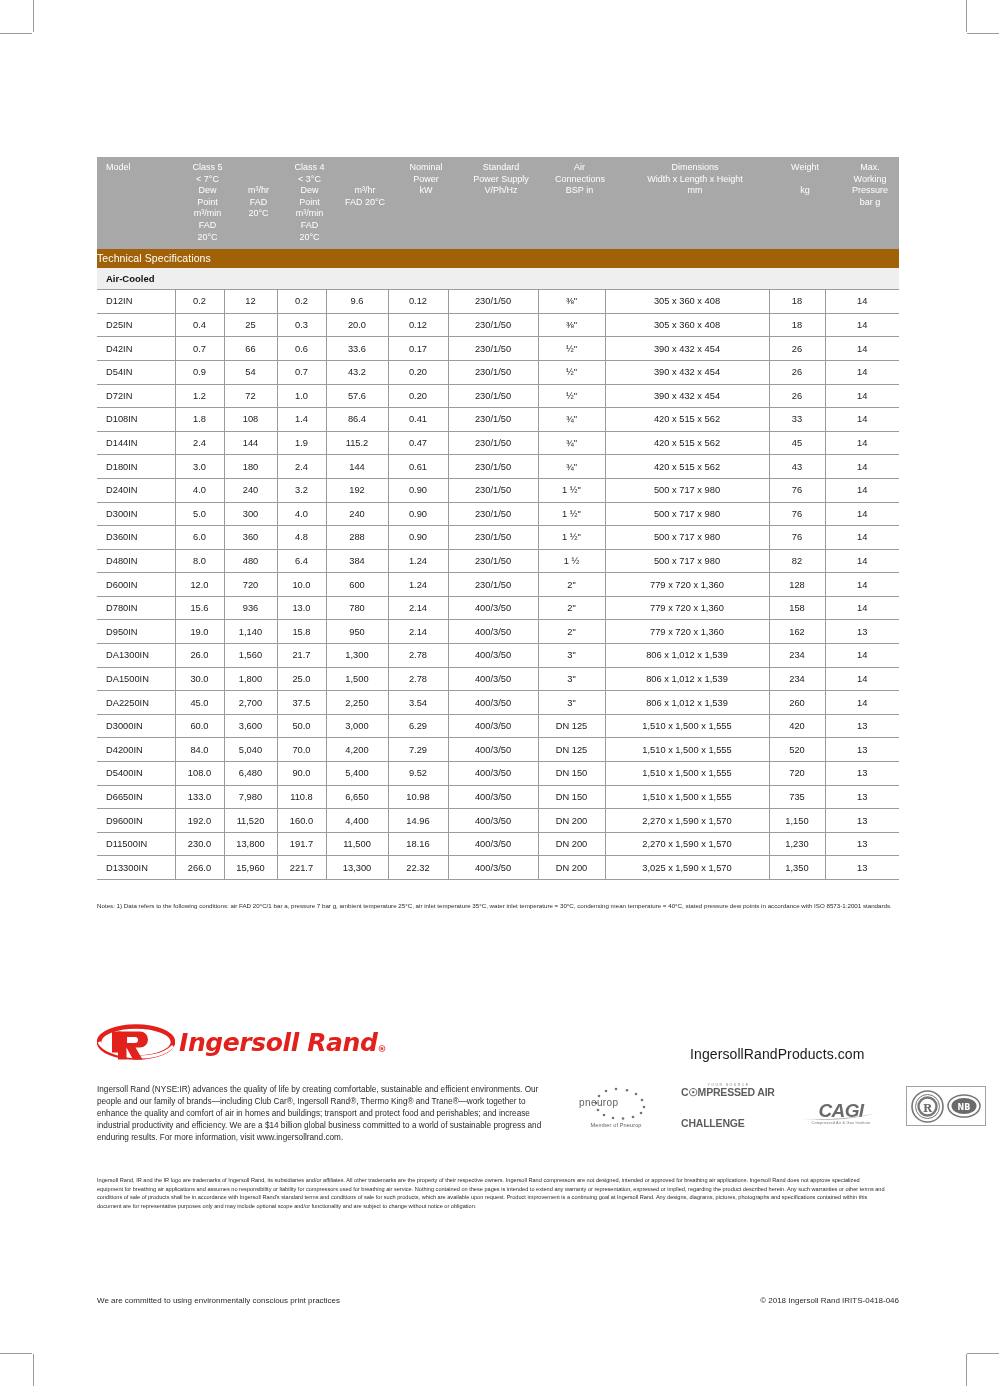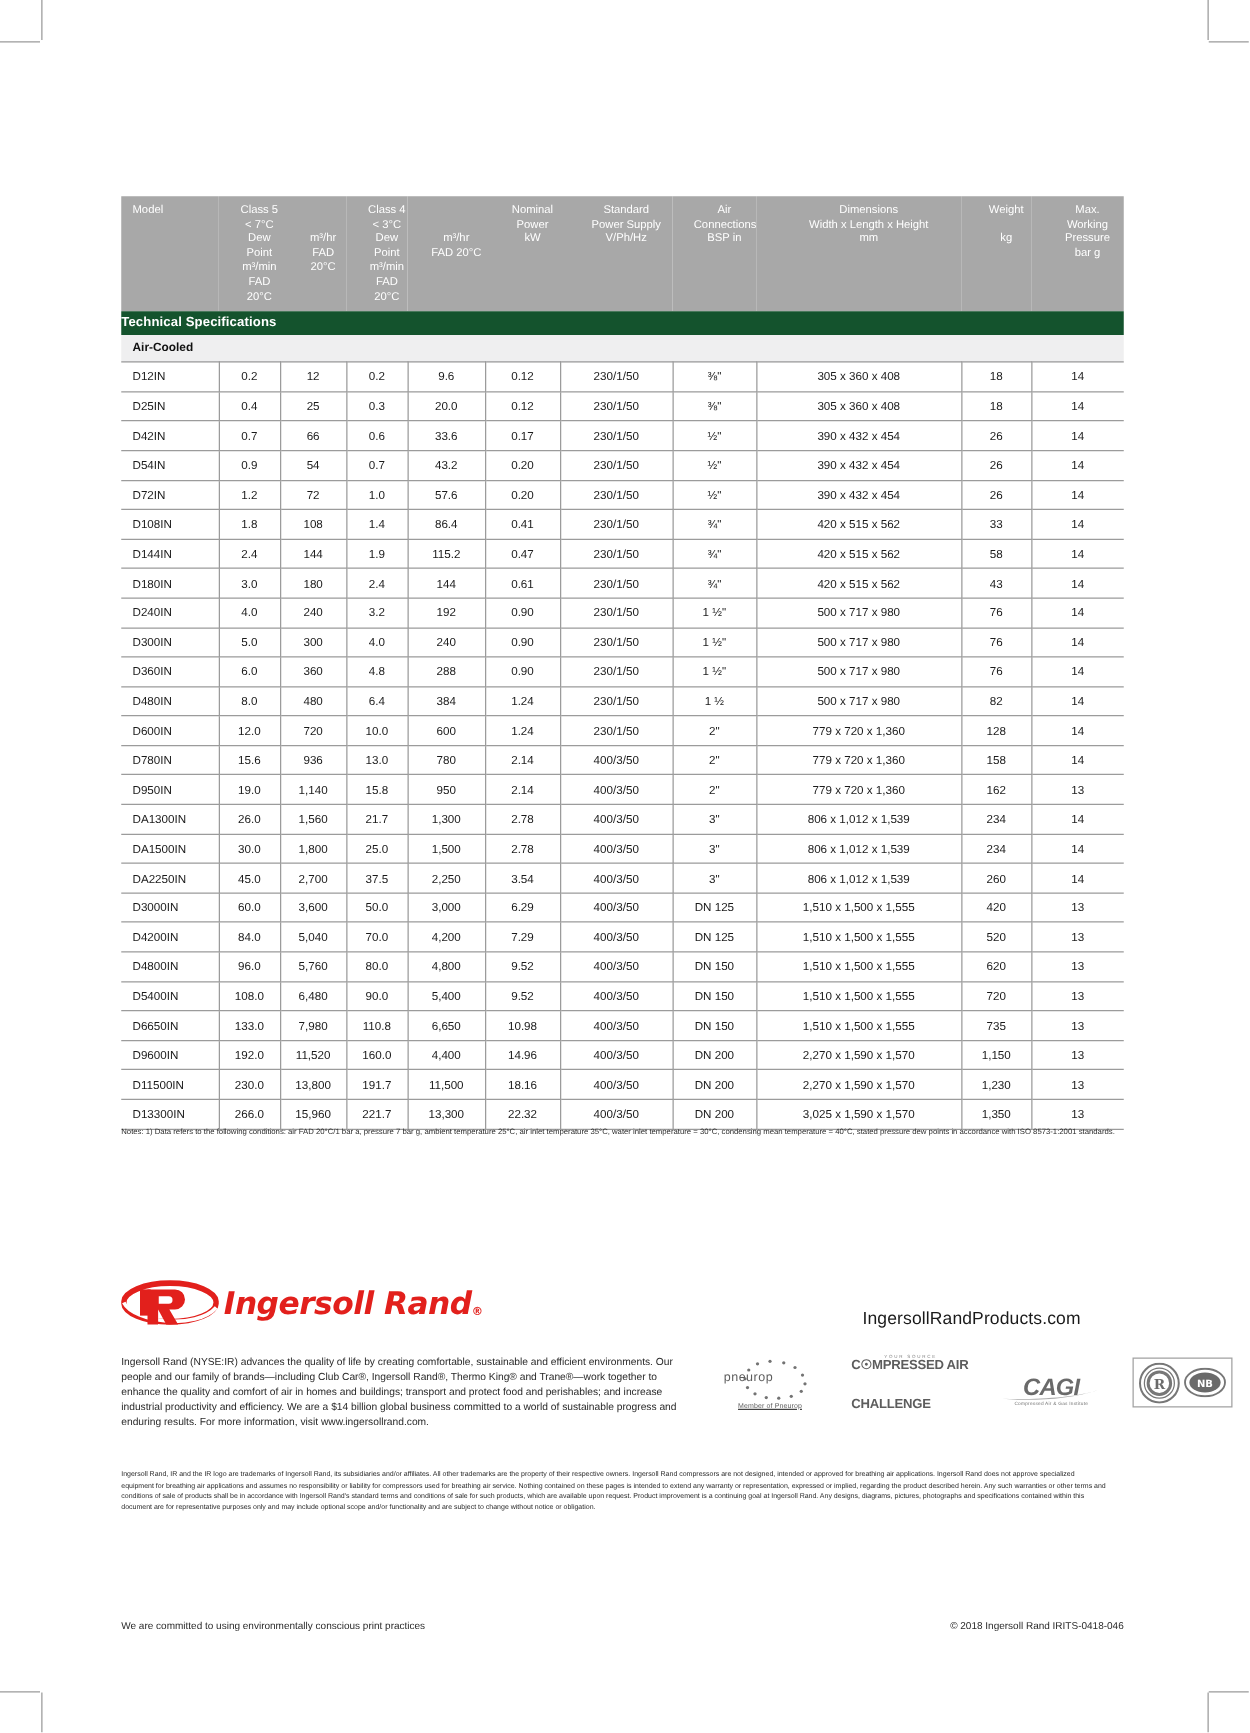--- a/index.html
+++ b/index.html
@@ -15,22 +15,22 @@
   .crop { position: absolute; background: #9a9a9a; }
   .crop.v { width: 1px; height: 32px; }
   .crop.h { height: 1px; width: 32px; }
 
   
   .spec-wrap { position: absolute; left: 97px; top: 157px; width: 802px; }
   table.spec { border-collapse: collapse; width: 802px; table-layout: fixed; }
   table.spec td, table.spec th { padding: 0; }
 
   .title-bar {
-    background: #14532d; color: #ffffff;
-    font-size: 10.5px; font-weight: bold;
+    background: #a16207; color: #ffffff;
+    font-size: 10.5px; font-weight: normal;
     padding: 4px 0 4px 9px; letter-spacing: .1px;
     height: 19px; line-height: 11px;
   }
 
   thead.hdr td {
     background: #a8a8a8; color: #ffffff;
     font-size: 9px; text-align: center;
     vertical-align: top; line-height: 11.6px;
     padding: 5px 1px 6px 17px;
   }
@@ -86,21 +86,21 @@
 
   .disclaimer {
     position: absolute; left: 97px; top: 1176px; width: 790px;
     font-size: 5.6px; line-height: 8.6px; color: #2a2a2a; text-align: left;
   }
 
   
   .certs { position: absolute; left: 573px; top: 1083px; display: flex; align-items: center; gap: 22px; }
   .cert { filter: grayscale(1); opacity: .82; }
 
-  .pneurop { width: 86px; text-align: center; position: relative; text-decoration: underline; }
+  .pneurop { width: 86px; text-align: center; position: relative; }
   .pn-box { position: relative; height: 36px; }
   .pn-word {
     position: absolute; left: 6px; top: 12px;
     font-size: 10px; color: #3a3a3a; letter-spacing: .4px;
   }
   .pn-sub { font-size: 5.6px; color: #3a3a3a; margin-top: 1px; letter-spacing: .1px; }
 
   .cac { width: 95px; }
   .cac-arc { font-size: 3.6px; color: #666; letter-spacing: 1.4px; text-align: center; }
   .cac-l1 { font-size: 10.5px; font-weight: bold; color: #3a3a3a; letter-spacing: -.2px; line-height: 11px; }
@@ -304,21 +304,21 @@
         <tr>
           <td class="model">D144IN</td>
           <td>2.4</td>
           <td>144</td>
           <td>1.9</td>
           <td>115.2</td>
           <td>0.47</td>
           <td>230/1/50</td>
           <td>¾"</td>
           <td>420 x 515 x 562</td>
-          <td>58</td>
+          <td>45</td>
           <td class="last">14</td>
         </tr>
         <tr>
           <td class="model">D180IN</td>
           <td>3.0</td>
           <td>180</td>
           <td>2.4</td>
           <td>144</td>
           <td>0.61</td>
           <td>230/1/50</td>
@@ -474,33 +474,20 @@
           <td class="model">D4200IN</td>
           <td>84.0</td>
           <td>5,040</td>
           <td>70.0</td>
           <td>4,200</td>
           <td>7.29</td>
           <td>400/3/50</td>
           <td>DN 125</td>
           <td>1,510 x 1,500 x 1,555</td>
           <td>520</td>
-          <td class="last">13</td>
-        </tr>
-        <tr>
-          <td class="model">D4800IN</td>
-          <td>96.0</td>
-          <td>5,760</td>
-          <td>80.0</td>
-          <td>4,800</td>
-          <td>9.52</td>
-          <td>400/3/50</td>
-          <td>DN 150</td>
-          <td>1,510 x 1,500 x 1,555</td>
-          <td>620</td>
           <td class="last">13</td>
         </tr>
         <tr>
           <td class="model">D5400IN</td>
           <td>108.0</td>
           <td>6,480</td>
           <td>90.0</td>
           <td>5,400</td>
           <td>9.52</td>
           <td>400/3/50</td>

